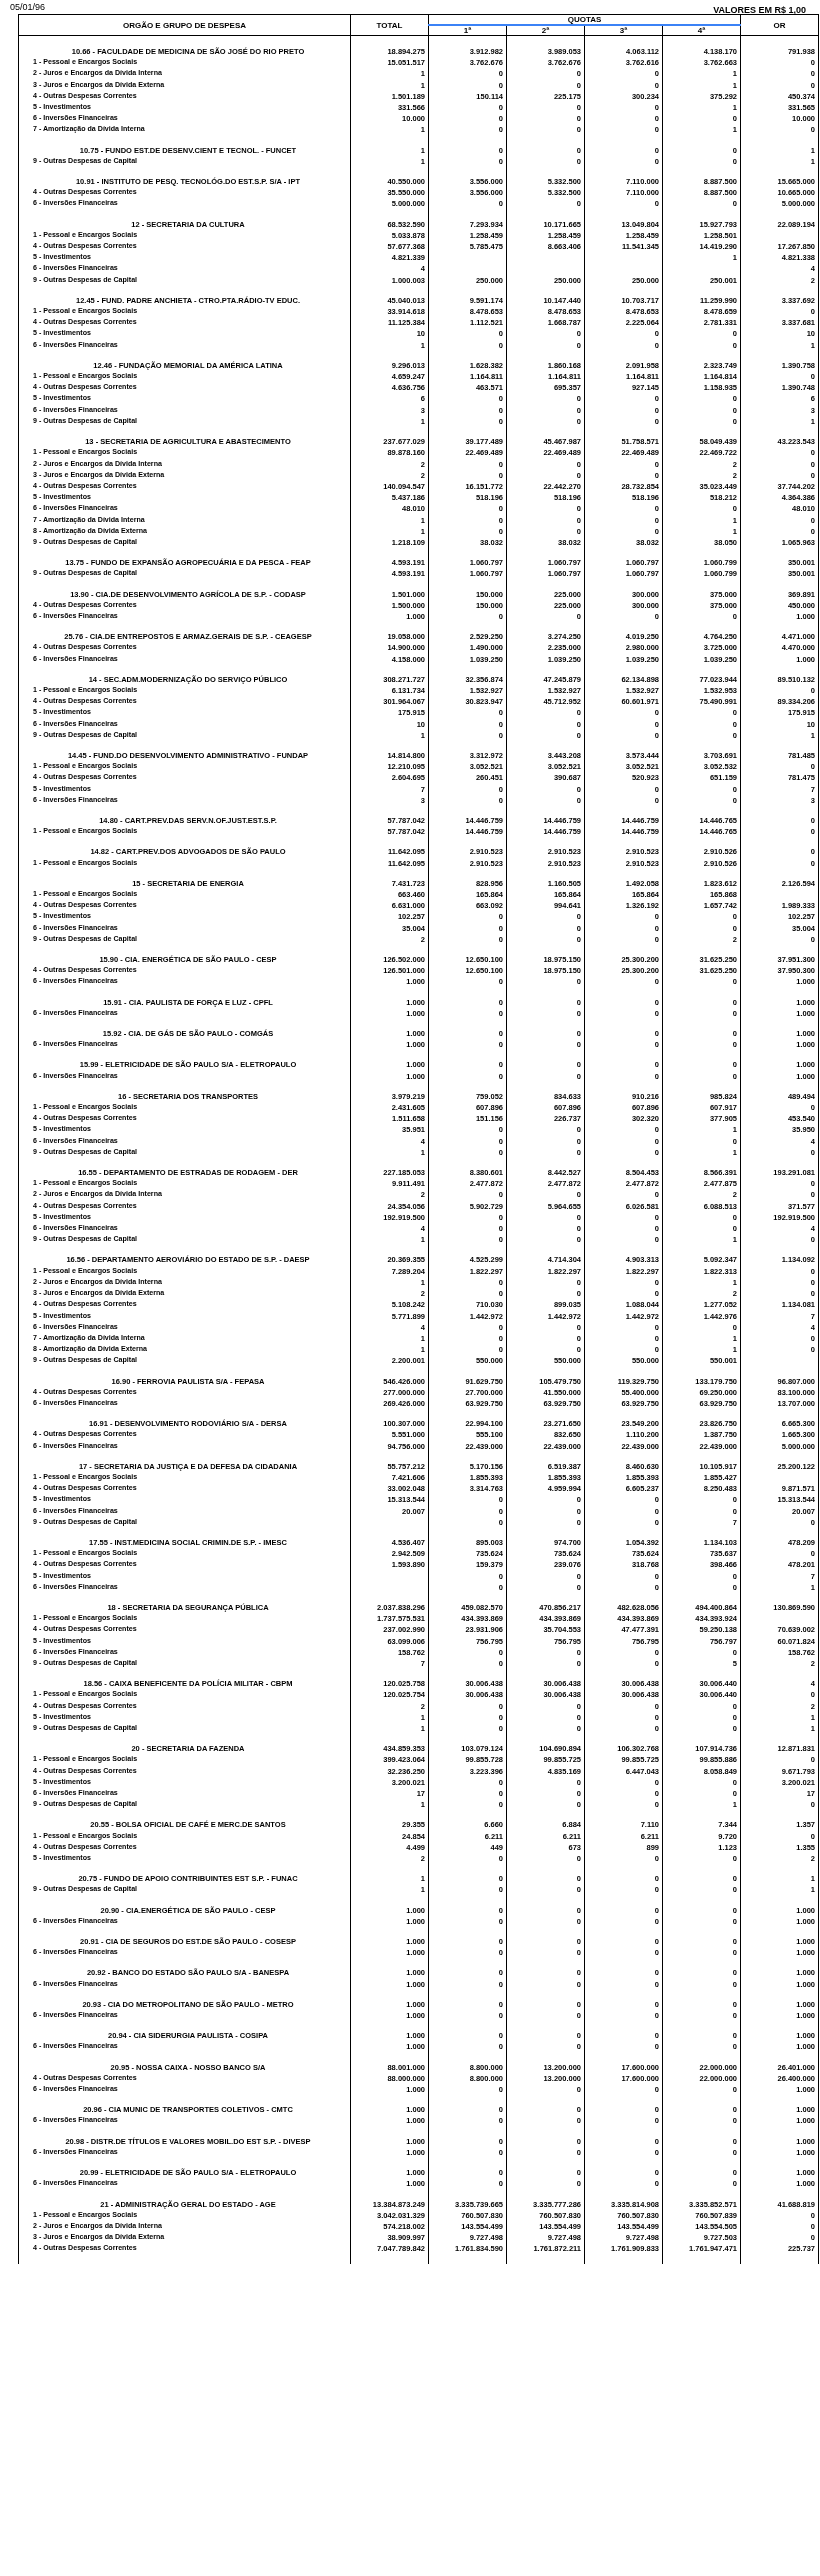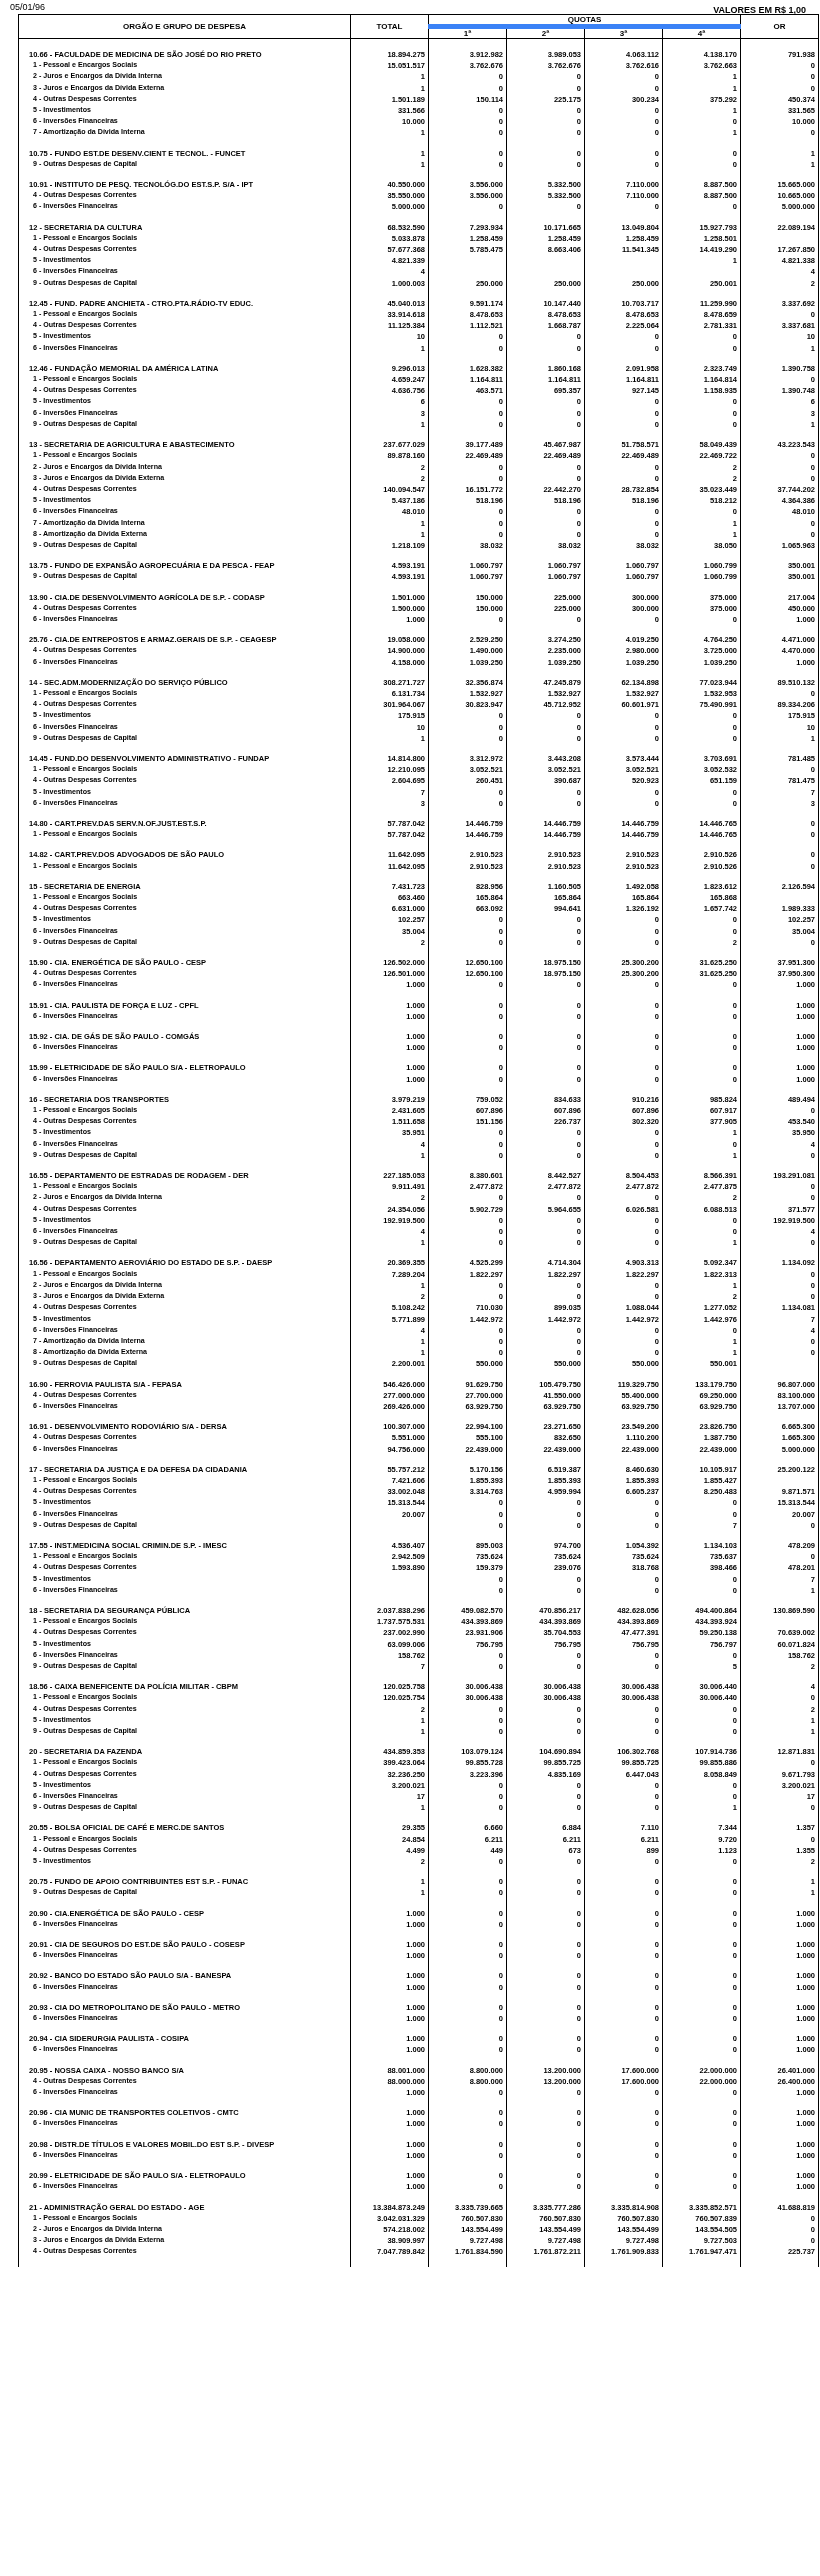--- a/index.html
+++ b/index.html
@@ -6,25 +6,25 @@
   body { width: 820px; height: 2576px; overflow: hidden; position: relative;
          font-family: "Liberation Sans", sans-serif; color: #000; }
   .date { position: absolute; left: 10px; top: 2px; font-size: 9px; font-weight: normal; }
   .unit { position: absolute; right: 14px; top: 5px; font-size: 9px; font-weight: bold; text-align: center; }
   table.grid { position: absolute; left: 10px; top: 14px; width: 801px; border-collapse: collapse;
                table-layout: fixed; font-size: 7.5px; font-weight: bold; margin-left: 8px; }
   table.grid col.c-desc { width: 332px; }
   table.grid col.c-num { width: 78px; }
   table.grid col.c-or { width: 78px; }
   th { font-weight: bold; font-size: 8px; border: 1.5px solid #000; padding: 0; height: 9px; text-align: center; }
-  th.quotas { border-bottom: 5px solid #3b82f6; }
+  th.quotas { border-bottom: 2px solid #3b82f6; }
   td { padding: 0 3px 0 2px; height: 11.2px; line-height: 11.2px; white-space: nowrap; overflow: hidden;
        border-left: 1.5px solid #000; border-right: 1.5px solid #000; }
   td.num { text-align: right; }
-  td.desc.org { padding-left: 10px; }
+  td.desc.org { padding-left: 10px; text-align: center; }
   td.desc.sub { padding-left: 14px; font-size: 7.1px; }
   tr.gap td { height: 9px; }
   tr.toprow td { height: 10px; }
 </style>
 </head>
 <body>
 
 <div class="date">05/01/96</div>
 <div class="unit">VALORES EM R$ 1,00</div>
 
@@ -512,21 +512,21 @@
         <td></td>
         <td></td>
       </tr>
       <tr>
         <td class="desc org">13.90 - CIA.DE DESENVOLVIMENTO AGRÍCOLA DE S.P. - CODASP</td>
         <td class="num">1.501.000</td>
         <td class="num">150.000</td>
         <td class="num">225.000</td>
         <td class="num">300.000</td>
         <td class="num">375.000</td>
-        <td class="num">217.004</td>
+        <td class="num">369.891</td>
       </tr>
       <tr>
         <td class="desc sub">4 - Outras Despesas Correntes</td>
         <td class="num">1.500.000</td>
         <td class="num">150.000</td>
         <td class="num">225.000</td>
         <td class="num">300.000</td>
         <td class="num">375.000</td>
         <td class="num">450.000</td>
       </tr>

